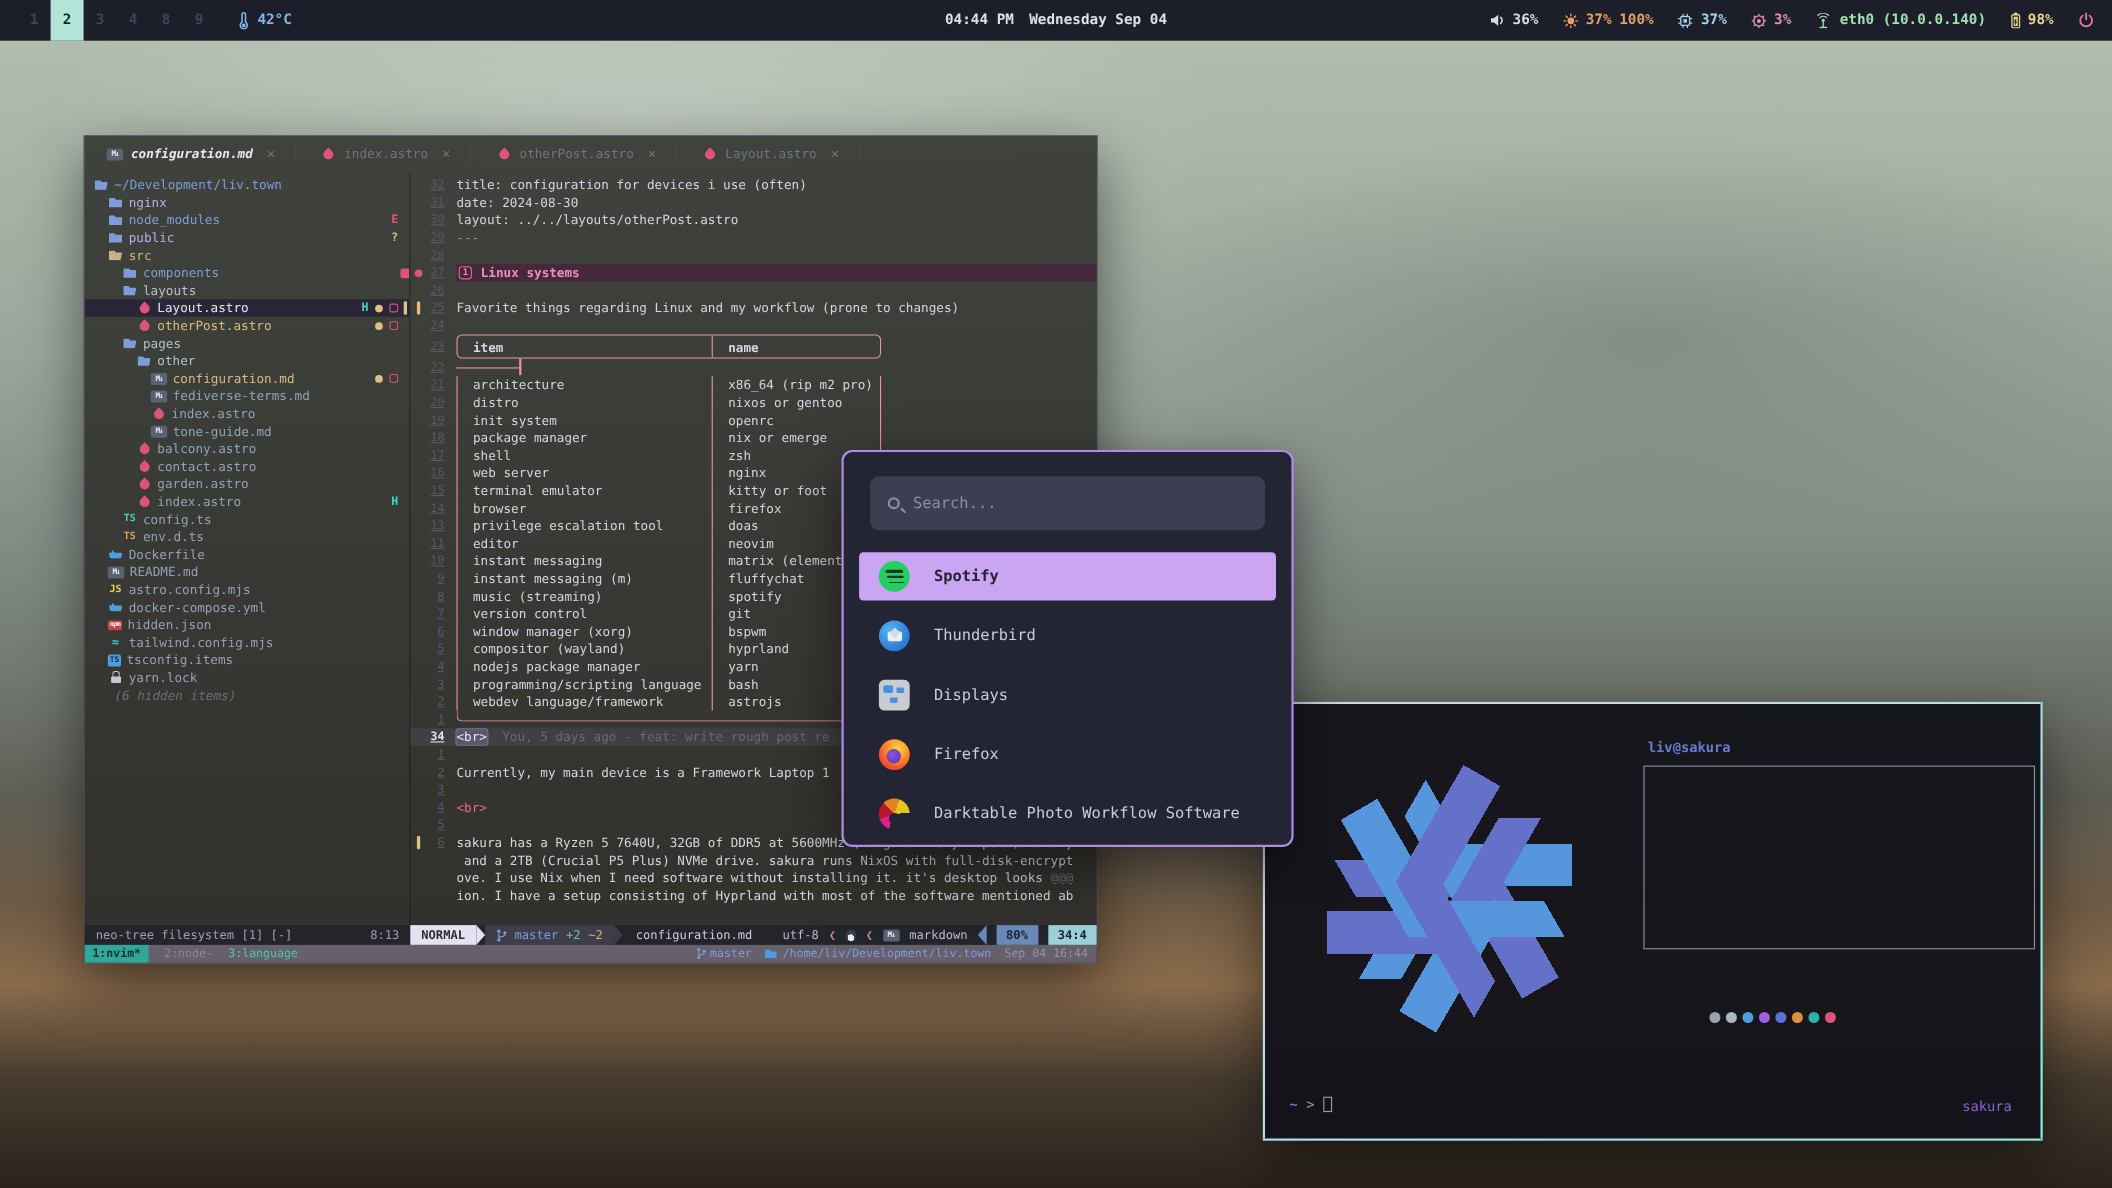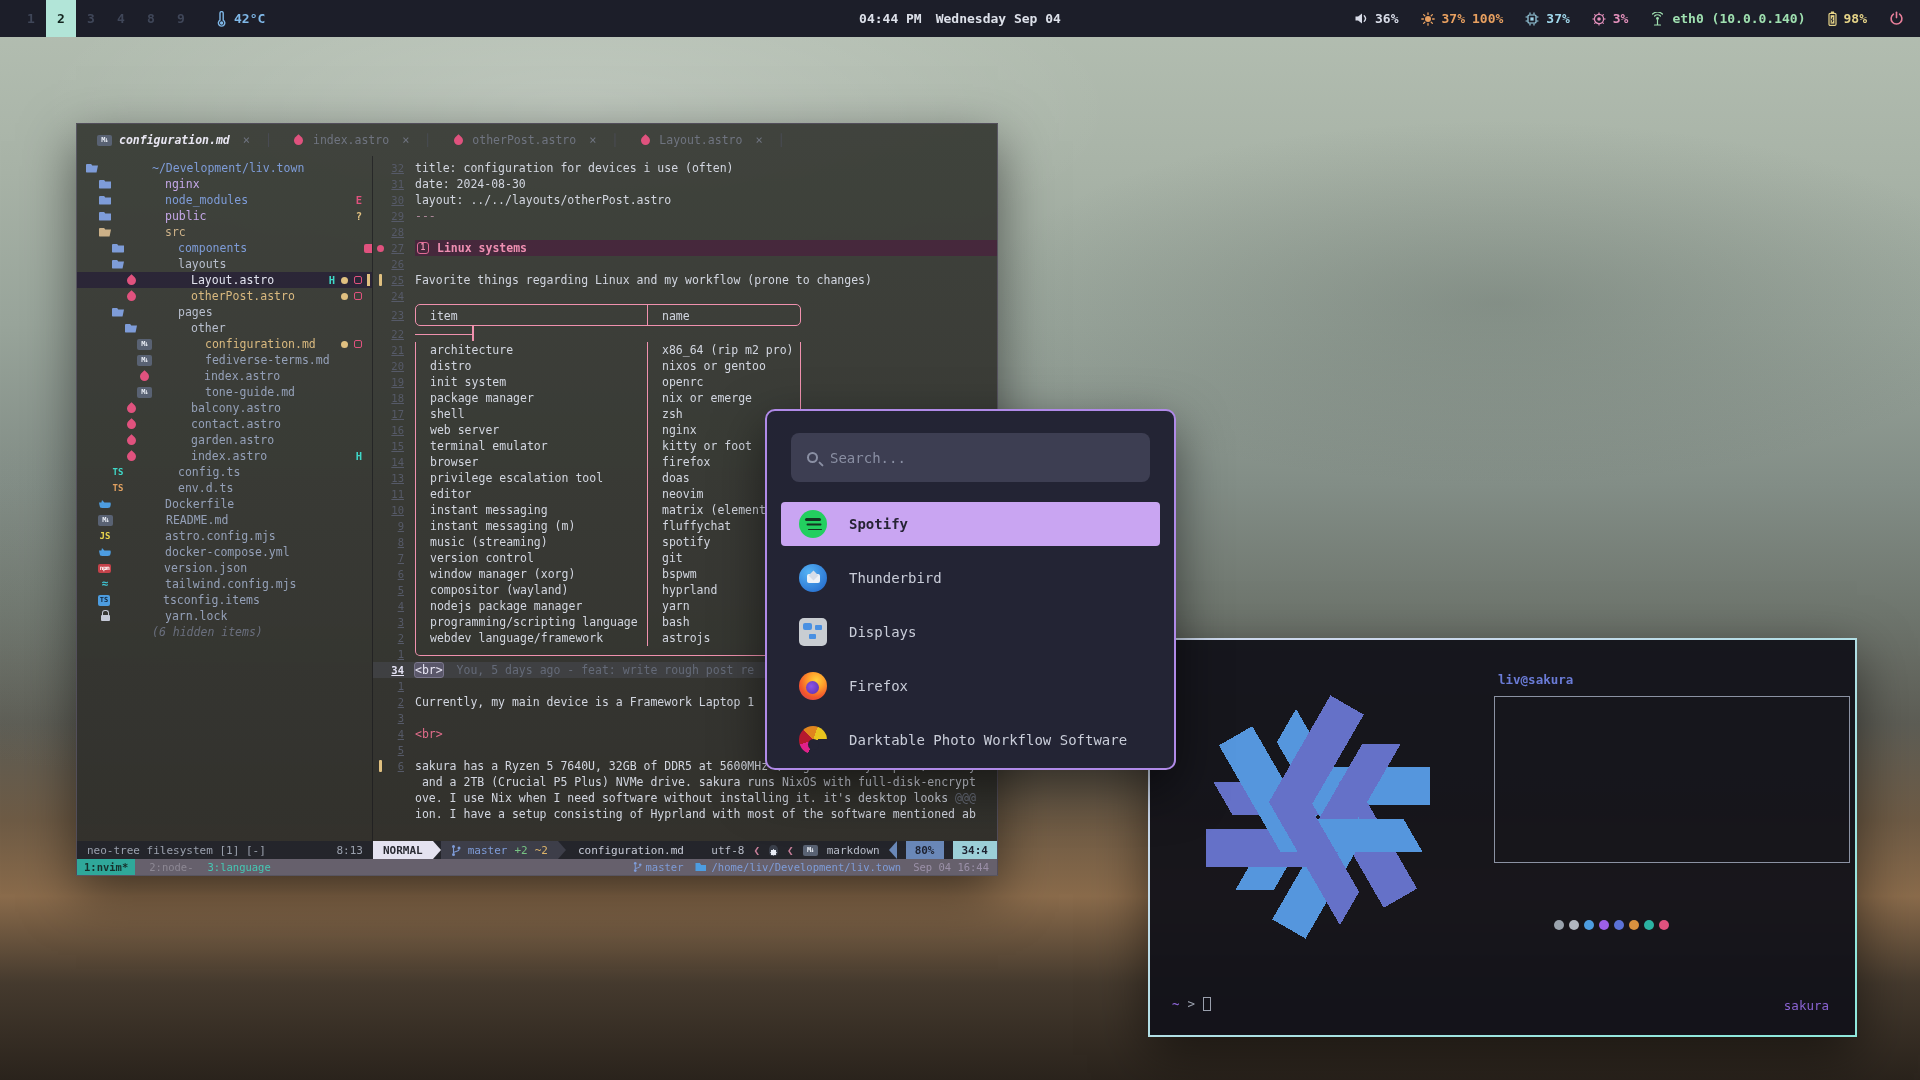--- a/index.html
+++ b/index.html
@@ -38,21 +38,21 @@
   .tabbar { height:32px; display:flex; align-items:center; padding-left:14px; flex:none; }
   .tab { display:flex; align-items:center; gap:7px; padding:0 6px; color:#6f7480; }
   .tab[data-active="1"] .tab-label { color:#e8e6f2; font-weight:bold; font-style:italic; }
   .tab-close { margin-left:6px; font-size:12px; }
   .tab-sep { color:#4a4d57; margin:0 8px; }
   .ed-main { flex:1; display:flex; overflow:hidden; }
 
   
   .tree { width:296px; flex:none; padding-top:4px; position:relative; overflow:hidden; border-right:1px solid rgba(20,20,26,.55); }
   .trow { height:16px; line-height:16px; display:flex; align-items:center; position:relative;
-          padding-left:calc(var(--ind) * 13px + 8px); white-space:nowrap;gap:48px; }
+          padding-left:calc(var(--ind) * 13px + 8px); white-space:nowrap; }
   .trow[data-sel="1"] { background:#2b2637; }
   .trow[data-sel="1"]::after { content:""; position:absolute; right:2px; top:2px; width:3px; height:12px; background:#e0c080; }
   .trow[data-pill="1"]::before { content:""; position:absolute; right:0; top:4px; width:8px; height:9px; background:#e0527e; border-radius:2px 0 0 2px; }
   .t-label { margin-left:5px; }
   .t-label[data-italic="1"] { font-style:italic; }
   .tmarks { position:absolute; right:10px; top:0; display:flex; gap:6px; align-items:center; height:16px; }
   .mk { font-size:10.5px; font-weight:bold; }
   .mkdot { display:none; } .mkdot[data-on="1"] { display:inline-block; width:7px; height:7px; border-radius:50%; background:#e0c080; }
   .mkbox { display:none; } .mkbox[data-on="1"] { display:inline-block; width:8px; height:8px; border:1.5px solid #e0527e; border-radius:2px; background:transparent; }
 
@@ -99,21 +99,21 @@
   .blame { color:#646a78; }
   .pinktext { color:#e06c8a; }
   .dimtail { color:#6a6f7c; }
 
   
   .tblbox { display:flex; width:386px; border-left:1.6px solid #f091ae; border-right:1.6px solid #f091ae; }
   .tc1 { width:232px; padding-left:14px; border-right:1.6px solid #f091ae; }
   .tc2 { flex:1; padding-left:14px; }
   .ln-thead { height:22px; line-height:22px; }
   .ln-thead .nr { line-height:22px; }
-  .ln-thead .tblbox { border:1.6px solid #f091ae; border-radius:5px; }
+  .ln-thead .tblbox { border:1.6px solid #f091ae; border-radius:5px;font-weight:bold; }
   .ln-tbot { }
   .ln-tbot .tblbox { border-bottom:1.6px solid #f091ae; border-radius:0 0 5px 5px; height:10px; }
   .frag { position:relative; width:58px; height:9px; border-bottom:1.6px solid #f091ae; }
   .frag::after { content:""; position:absolute; right:-1px; top:0; width:1.6px; height:15px; background:#f091ae; }
 
   
   .statusline { height:18px; flex:none; background:rgba(35,36,44,.94); display:flex; align-items:center; font-size:11px; color:#b8bdc9; }
   .sl-tree { width:296px; flex:none; display:flex; padding:0 10px; color:#9aa0ad; }
   .sl-tree .pos { margin-left:auto; }
   .seg-mode { background:#e4e2f0; color:#2a2b33; font-weight:bold; padding:0 10px; height:18px; display:flex; align-items:center; }
@@ -534,21 +534,21 @@
           <span class="fi fi-docker"></span>
           <span class="t-label" style="color: rgb(148, 160, 184);">docker-compose.yml</span>
           <span class="tmarks">
             <span class="mk"></span>
 
           </span>
         </div>
 
         <div class="trow" style="--ind: 1;">
           <span class="fi fi-npm"></span>
-          <span class="t-label" style="color: rgb(148, 160, 184);">version.json</span>
+          <span class="t-label" style="color: rgb(148, 160, 184);">hidden.json</span>
           <span class="tmarks">
             <span class="mk"></span>
 
           </span>
         </div>
 
         <div class="trow" style="--ind: 1;">
           <span class="fi fi-tailwind"></span>
           <span class="t-label" style="color: rgb(148, 160, 184);">tailwind.config.mjs</span>
           <span class="tmarks">

